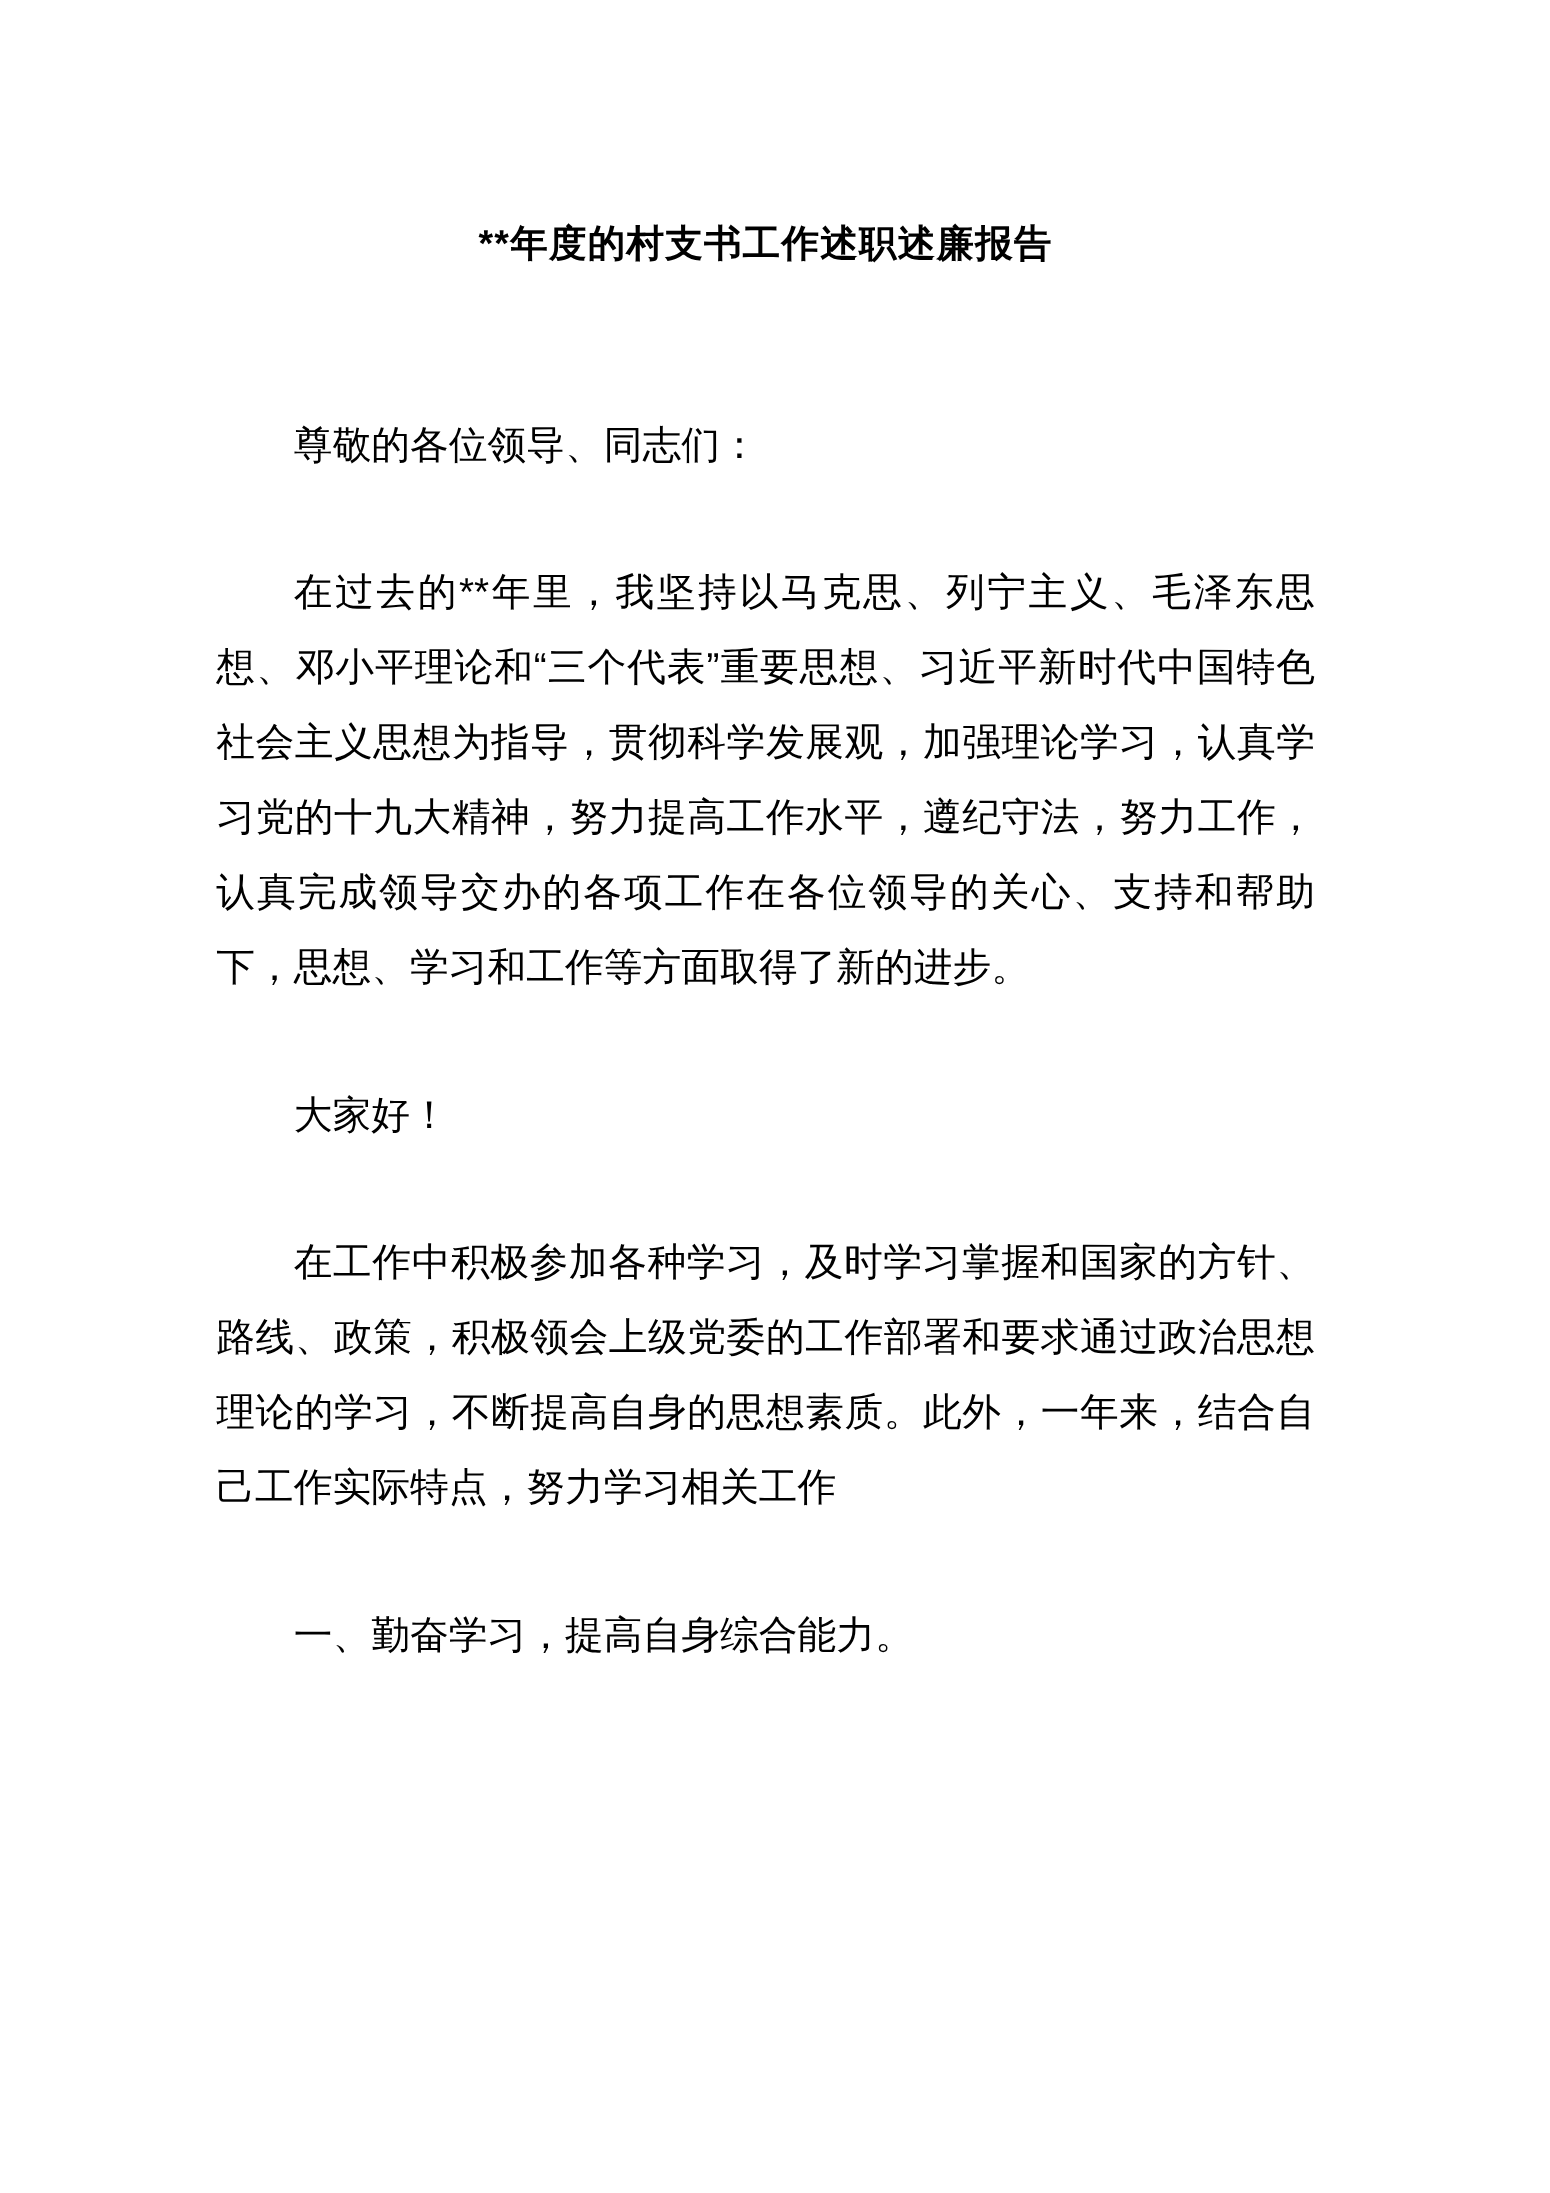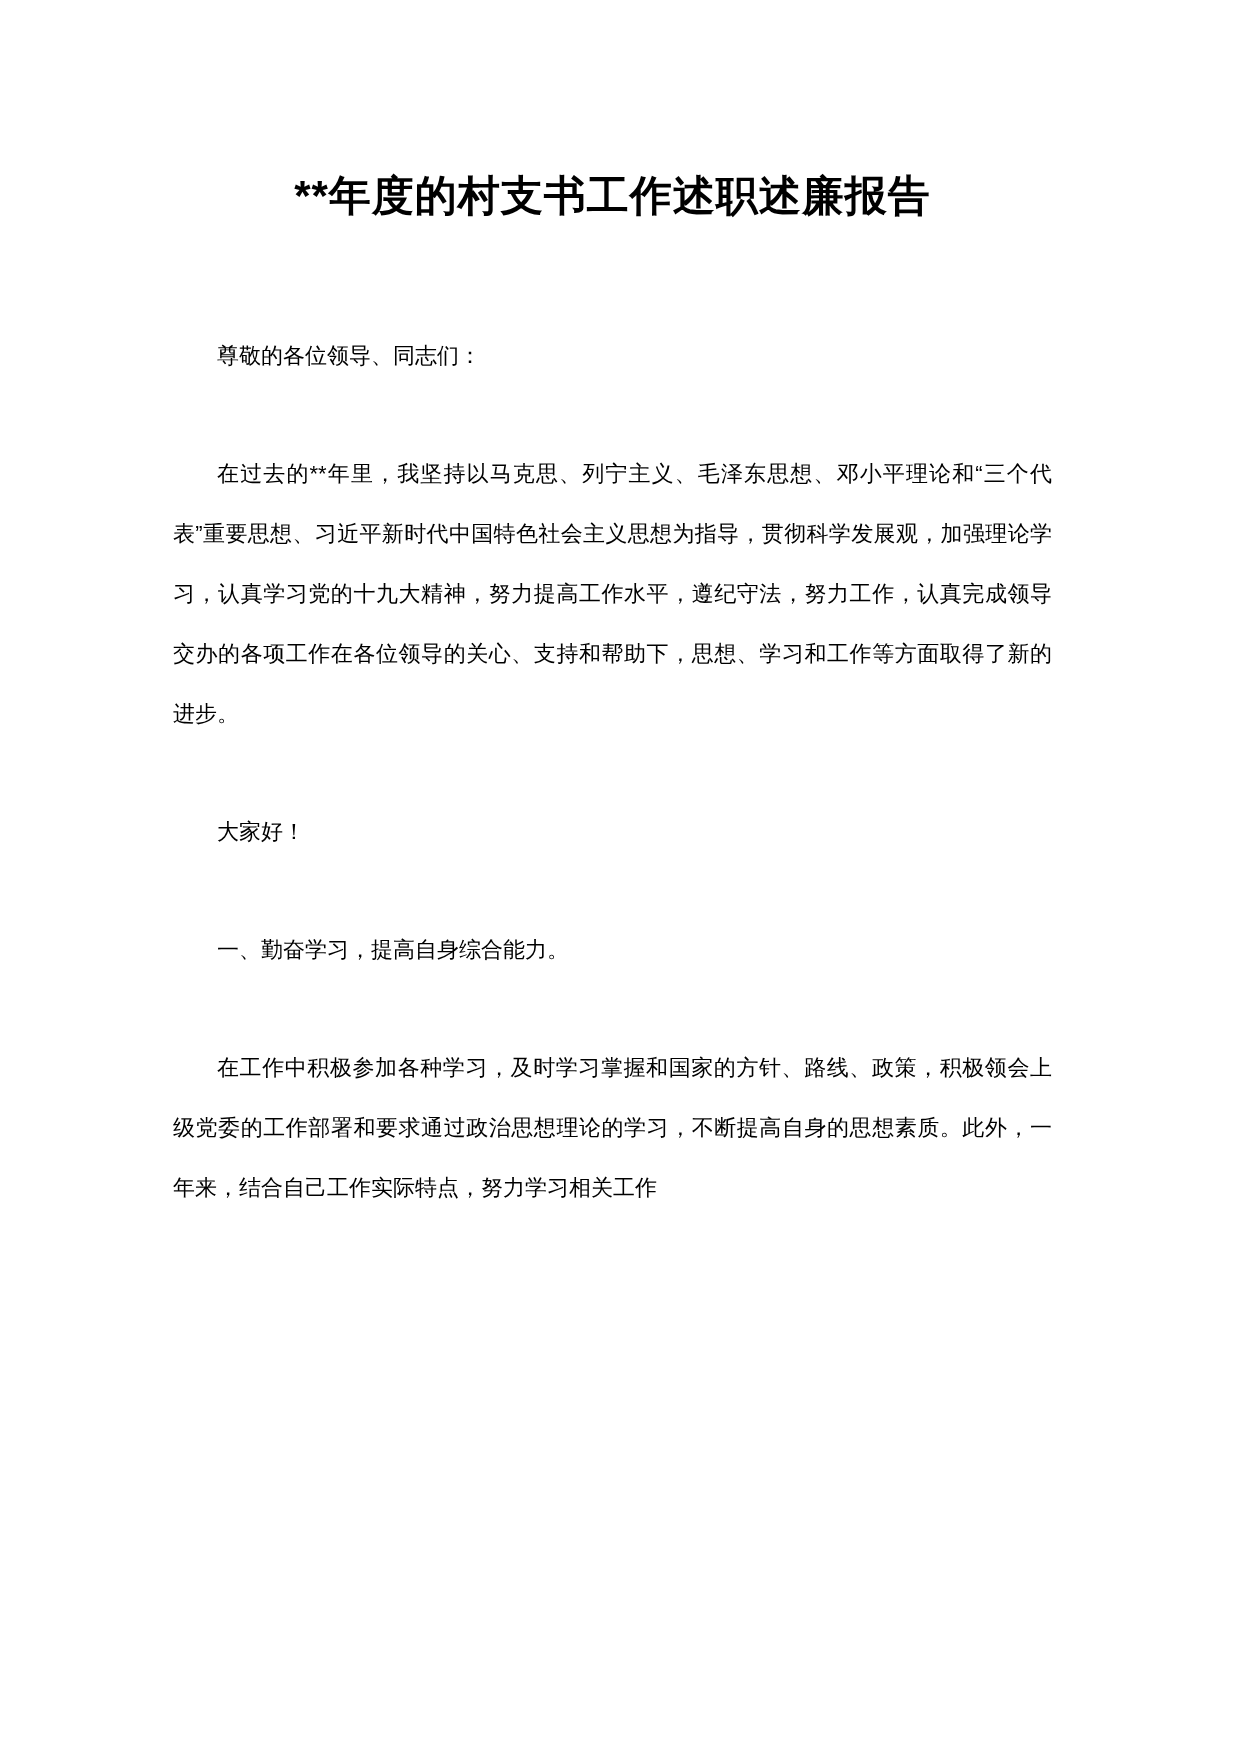--- a/index.html
+++ b/index.html
@@ -12,44 +12,44 @@
     width: 1240px;
     height: 1754px;
     background: #ffffff;
     box-sizing: border-box;
     padding: 168px 188px 0 173px;
     font-family: "Liberation Sans", sans-serif;
     color: #000000;
     overflow: hidden;
   }
   .doc-title {
-    font-size: 42px;
+    font-size: 30px;
     font-weight: bold;
     text-align: center;
     line-height: 56px;
     margin: 0 0 102px 0;
     letter-spacing: 1px;
   }
   .para {
-    font-size: 22px;
+    font-size: 31px;
     line-height: 60px;
     text-indent: 2em;
     text-align: justify;
     margin: 0 0 58px 0;
     word-break: break-all;
   }
 </style>
 </head>
 <body>
 
 <div class="page">
   <h1 class="doc-title">**年度的村支书工作述职述廉报告</h1>
 
   <p class="para">尊敬的各位领导、同志们：</p>
 
   <p class="para">在过去的**年里，我坚持以马克思、列宁主义、毛泽东思想、邓小平理论和“三个代表”重要思想、习近平新时代中国特色社会主义思想为指导，贯彻科学发展观，加强理论学习，认真学习党的十九大精神，努力提高工作水平，遵纪守法，努力工作，认真完成领导交办的各项工作在各位领导的关心、支持和帮助下，思想、学习和工作等方面取得了新的进步。</p>
 
   <p class="para">大家好！</p>
 
+  <p class="para">在工作中积极参加各种学习，及时学习掌握和国家的方针、路线、政策，积极领会上级党委的工作部署和要求通过政治思想理论的学习，不断提高自身的思想素质。此外，一年来，结合自己工作实际特点，努力学习相关工作</p>
+
   <p class="para">一、勤奋学习，提高自身综合能力。</p>
-
-  <p class="para">在工作中积极参加各种学习，及时学习掌握和国家的方针、路线、政策，积极领会上级党委的工作部署和要求通过政治思想理论的学习，不断提高自身的思想素质。此外，一年来，结合自己工作实际特点，努力学习相关工作</p>
 </div>
 
 </body></html>

